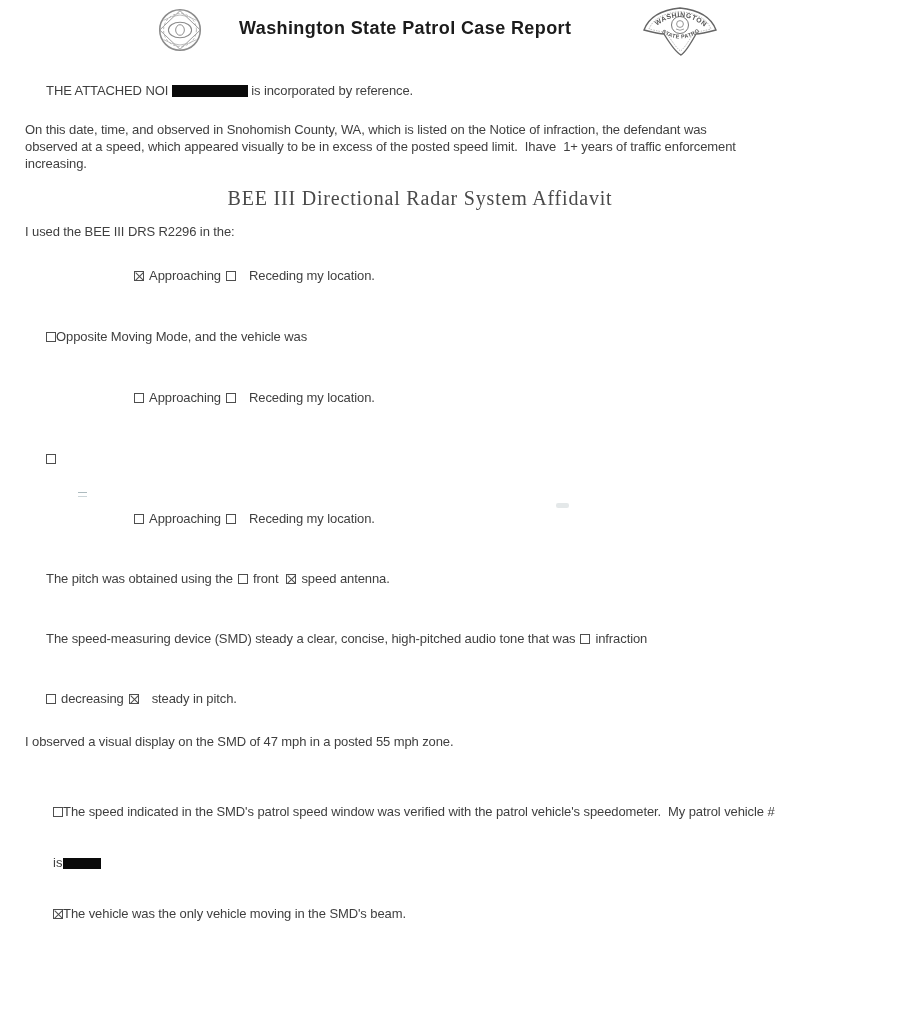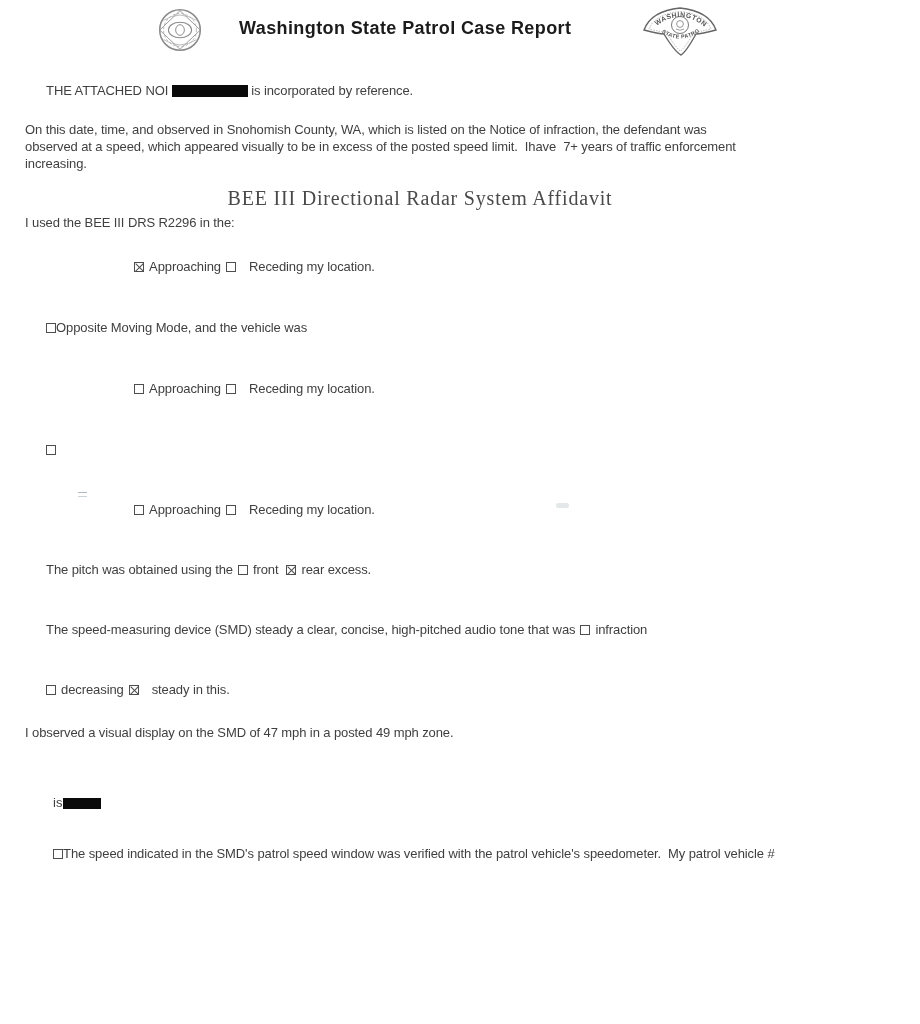--- a/index.html
+++ b/index.html
@@ -9,21 +9,21 @@
     width: 920px; height: 1024px;
     background: #ffffff;
     font-family: "Liberation Sans", sans-serif;
     color: #3f3f3f;
     overflow: hidden;
   }
   .content { padding: 0 25px; }
   .line { font-size: 13px; line-height: 17px; letter-spacing: -0.1px; white-space: pre-wrap; }
 
   
-  .mt3{margin-top:3px}.mt5{margin-top:5px}.mt9{margin-top:9px}
+  .mt3{margin-top:12px}.mt5{margin-top:5px}.mt9{margin-top:9px}
   .mt10{margin-top:10px}.mt13{margin-top:13px}.mt36{margin-top:36px}
 
   
   .header { position: relative; height: 60px; }
   .doc-title {
     position: absolute; left: 214px; top: 18px;
     font-size: 18px; font-weight: bold; color: #1b1b1b; letter-spacing: 0.4px;
     white-space: nowrap;
   }
   .badge-left { position: absolute; left: 127px; top: 6px; }
@@ -102,21 +102,21 @@
             <textPath href="#arcB" startOffset="2%">STATE PATROL</textPath>
           </text>
         </svg>
       </span>
     </div>
 
     <div class="line mt5">
       <span>THE ATTACHED NOI</span><span class="redact redact-noi"></span><span>is incorporated by reference.</span>
     </div>
     <div class="line mt5">On this date, time, and observed in Snohomish County, WA, which is listed on the Notice of infraction, the defendant was</div>
-    <div class="line">observed at a speed, which appeared visually to be in excess of the posted speed limit.  Ihave  7+ years of traffic enforcement</div>
+    <div class="line">observed at a speed, which appeared visually to be in excess of the posted speed limit.  Ihave  1+ years of traffic enforcement</div>
     <div class="line">increasing.</div>
 
     <div class="heading mt13">BEE III Directional Radar System Affidavit</div>
     <div class="line mt3">I used the BEE III DRS R2296 in the:</div>
 
     <div class="line mt10 indent">
       <span class="cb cb-gapR checked"></span><span>Approaching</span><span class="cb cb-gapL cb-gapR-lg"></span><span>Receding my location.</span>
     </div>
 
     <div class="line mt10">
@@ -127,39 +127,42 @@
     </div>
 
     <div class="line mt10">
       <span class="cb"></span>
     </div>
     <div class="line mt9 indent">
       <span class="cb cb-gapR"></span><span>Approaching</span><span class="cb cb-gapL cb-gapR-lg"></span><span>Receding my location.</span>
     </div>
 
     <div class="line mt9">
-      <span>The pitch was obtained using the</span><span class="cb cb-gapL cb-gapR"></span><span>front</span><span class="cb cb-gapL cb-gapR checked" style="margin-left:8px"></span><span>rear excess.</span>
+      <span>The pitch was obtained using the</span><span class="cb cb-gapL cb-gapR"></span><span>front</span><span class="cb cb-gapL cb-gapR checked" style="margin-left:8px"></span><span>speed antenna.</span>
     </div>
 
 
     <div class="line mt9">
       <span>The speed-measuring device (SMD) steady a clear, concise, high-pitched audio tone that was</span><span class="cb cb-gapL cb-gapR"></span><span>infraction</span>
     </div>
     <div class="line mt9">
-      <span class="cb cb-gapR"></span><span>decreasing</span><span class="cb cb-gapL cb-gapR-lg checked"></span><span>steady in this.</span>
+      <span class="cb cb-gapR"></span><span>decreasing</span><span class="cb cb-gapL cb-gapR-lg checked"></span><span>steady in pitch.</span>
     </div>
 
-    <div class="line mt9">I observed a visual display on the SMD of 47 mph in a posted 49 mph zone.</div>
+    <div class="line mt9">I observed a visual display on the SMD of 47 mph in a posted 55 mph zone.</div>
 
     <div class="mt36">
+      <div class="line">
+        <span class="cb"></span><span>The speed indicated in the SMD's patrol speed window was verified with the patrol vehicle's speedometer.  My patrol vehicle #</span>
+      </div>
       <div class="line">
         <span>is</span><span class="redact redact-vehicle"></span>
       </div>
       <div class="line">
-        <span class="cb"></span><span>The speed indicated in the SMD's patrol speed window was verified with the patrol vehicle's speedometer.  My patrol vehicle #</span>
+        <span class="cb checked"></span><span>The vehicle was the only vehicle moving in the SMD's beam.</span>
       </div>
       <div class="line">
         
         
         
         
       </div>
 
     </div>
 

